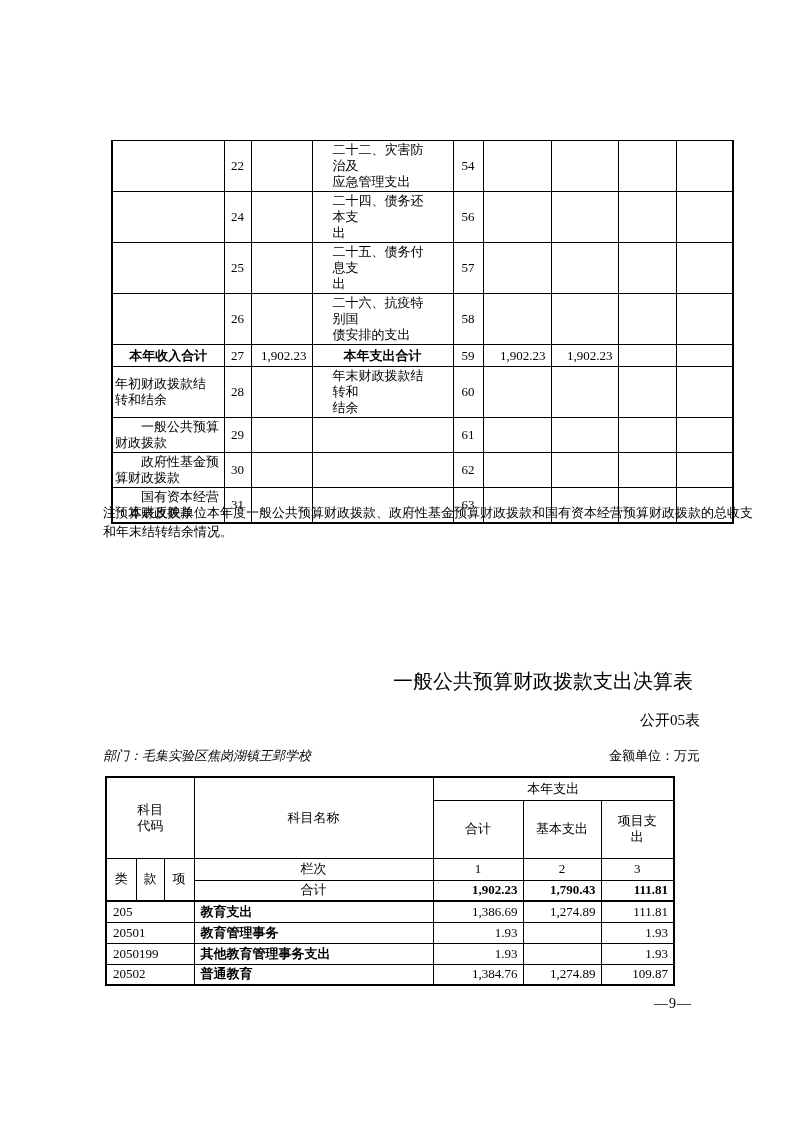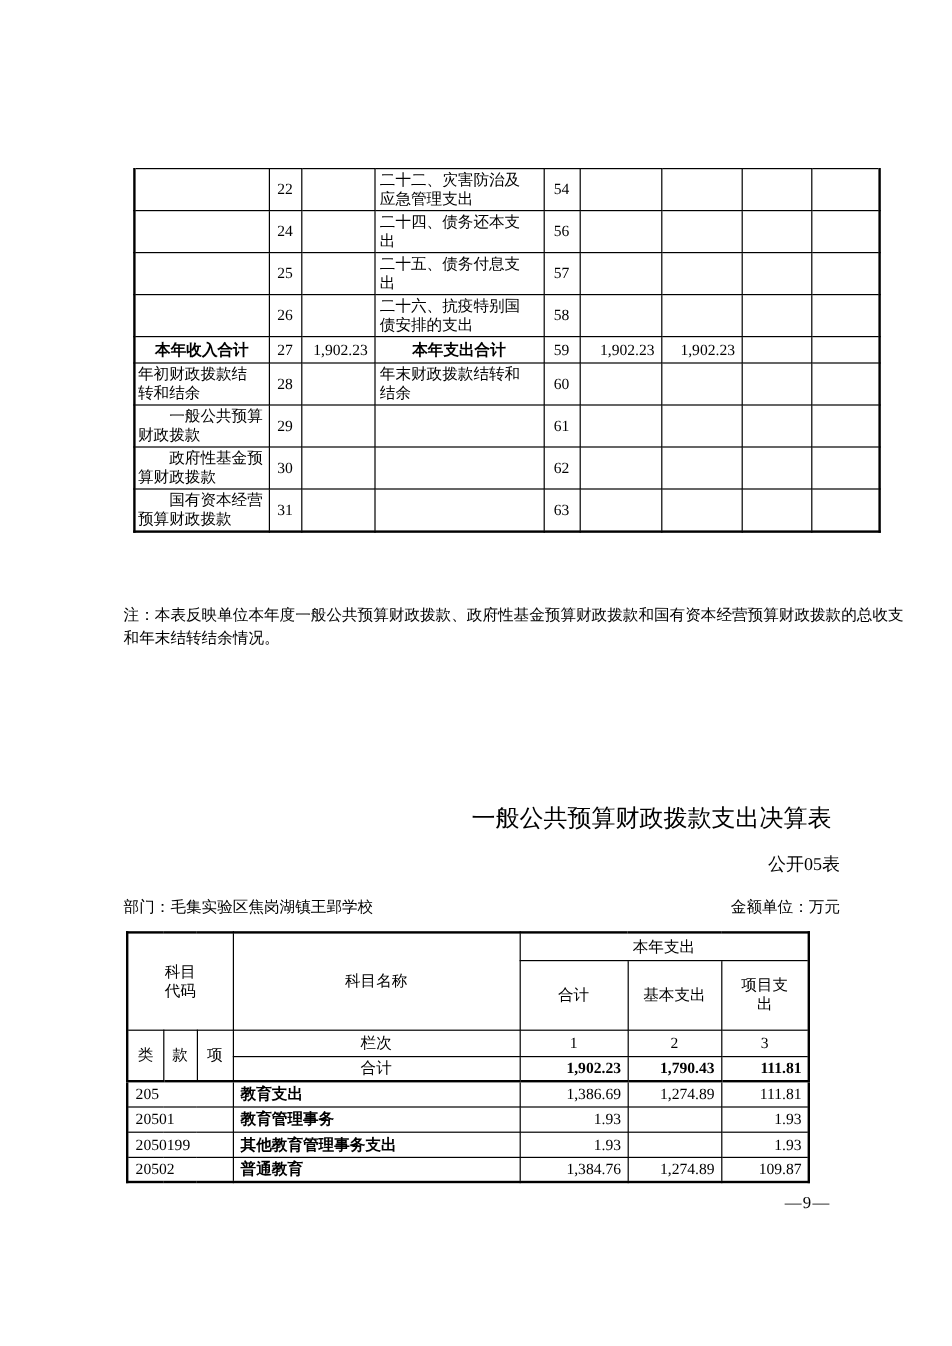--- a/index.html
+++ b/index.html
@@ -4,30 +4,30 @@
 <style>
   html,body{margin:0;padding:0;background:#fff;}
   .page{position:relative;width:793px;height:1122px;background:#fff;overflow:hidden;
         font-family:"Liberation Serif","DejaVu Serif",serif;color:#000;border-radius:32px;}
   table{border-collapse:collapse;table-layout:fixed;font-size:13px;line-height:16px;}
   td{border:1px solid #000;padding:1px 4px;white-space:pre-line;vertical-align:middle;overflow:hidden;}
   
   .t1{position:absolute;left:111px;top:140px;width:621px;border:2px solid #000;border-top-width:1px;}
   .t1 tr{height:22px;}
   td.n1{text-align:left;padding:1px 2px;}
-  td.n2{text-align:left;padding:1px 4px;margin-left:36px;}
+  td.n2{text-align:left;padding:1px 20px;margin-left:36px;}
   td.ln{text-align:center;padding:1px 1px;}
   td.amt{text-align:right;padding:1px 5px;}
   tr.total td.n1,tr.total td.n2{font-weight:bold;text-align:center;}
   
   .note{position:absolute;left:103px;top:503px;width:672px;font-size:13px;line-height:19px;white-space:pre-line;}
   .title{position:absolute;left:100px;top:668px;width:593px;text-align:right;
          font-size:20px;font-weight:normal;}
   .pubcode{position:absolute;top:711px;right:93px;font-size:15px;}
-  .dept{position:absolute;left:103px;top:747px;font-size:13px;}
+  .dept{position:absolute;left:103px;top:747px;font-size:13px;font-style:italic;}
   .unit{position:absolute;top:747px;right:93px;font-size:13px;}
   
   .t2{position:absolute;left:105px;top:776px;width:568px;border:2px solid #000;}
   .t2 tr{height:21px;}
   td.hc{text-align:center;}
   td.code{text-align:left;padding:1px 6px;}
   td.nm{text-align:left;padding:1px 6px;font-weight:bold;}
   td.b{font-weight:bold;}
   td.bb2{border-bottom-width:2px;}
   td.proj{padding:1px 12px;}

